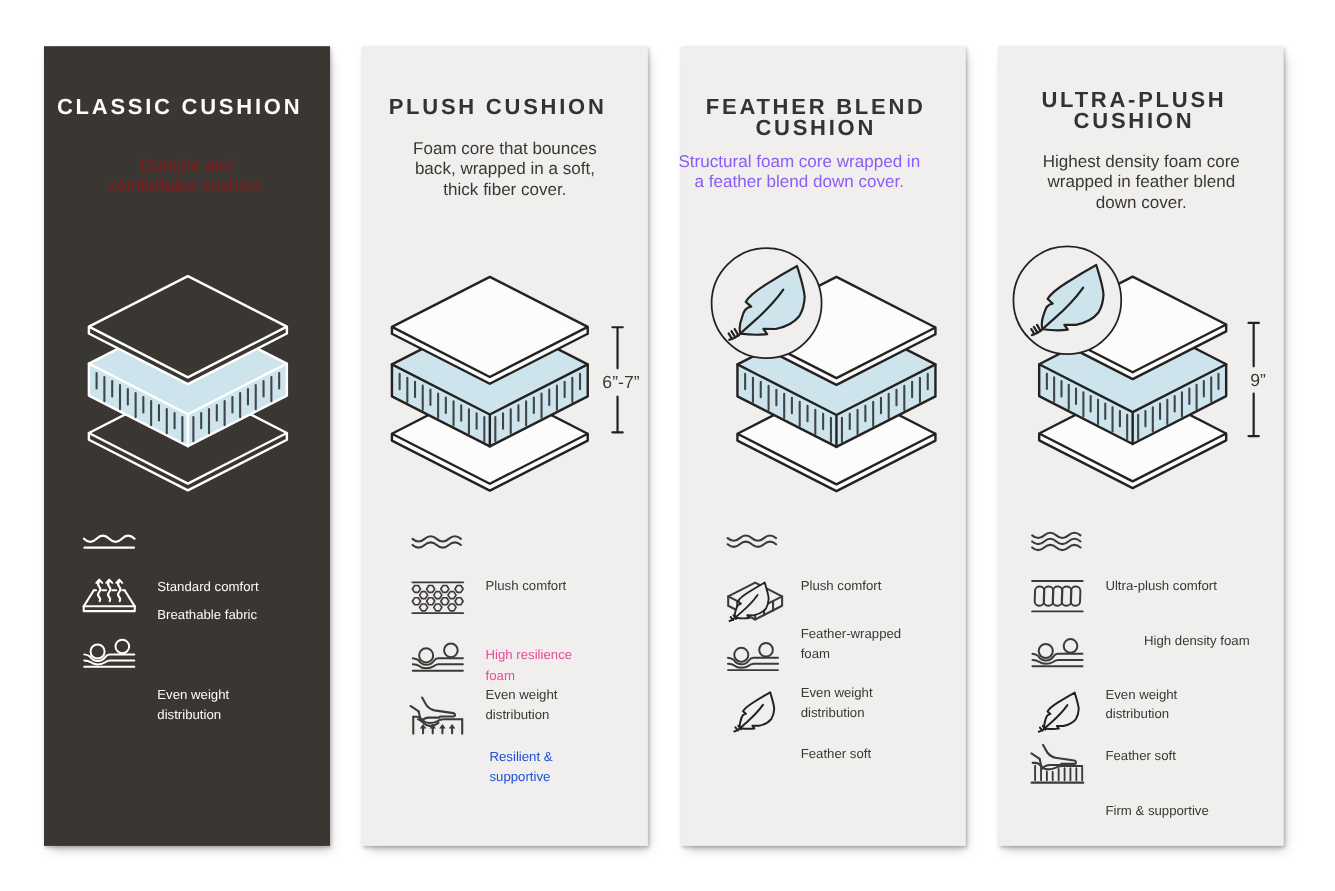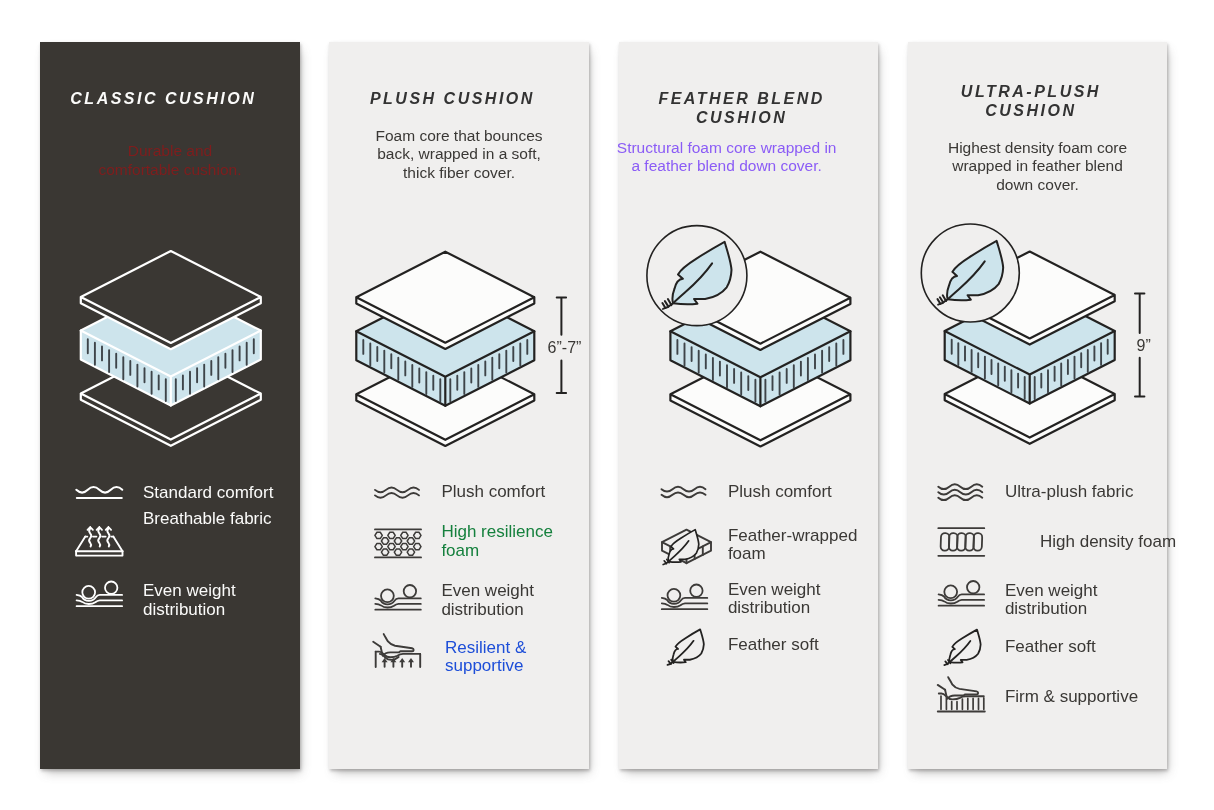--- a/index.html
+++ b/index.html
@@ -1,19 +1,19 @@
 <!DOCTYPE html>
 <html><head><meta charset="utf-8"><title>Cushions</title><style>
 html,body{margin:0;padding:0;background:#fff;}
 body{width:1214px;height:810px;position:relative;overflow:hidden;font-family:"Liberation Sans",sans-serif;}
 .card{position:absolute;top:42px;width:259.3px;height:727px;background:#f0efee;box-shadow:1px 2px 3px rgba(95,93,91,0.38),3px 6px 10px -3px rgba(95,93,91,0.42);}
 .card.dark{background:#3a3733;}
-.t{position:absolute;width:246px;text-align:center;font-weight:bold;font-size:16px;line-height:19.2px;letter-spacing:2.5px;font-style:italic;}
+.t{position:absolute;width:246px;text-align:center;font-weight:bold;font-size:20px;line-height:19.2px;letter-spacing:2.5px;}
 .b{position:absolute;width:259.3px;text-align:center;font-size:15.5px;line-height:18.6px;}
-.lab{position:absolute;font-size:17px;line-height:18.6px;}
+.lab{position:absolute;font-size:12px;line-height:18.6px;margin-top:40px;}
 svg.ov{position:absolute;left:0;top:0;}
 </style></head><body>
 <div class="card dark" style="left:40.3px"></div>
 <div class="card" style="left:329.4px"></div>
 <div class="card" style="left:618.6px"></div>
 <div class="card" style="left:907.9px"></div>
 <svg class="ov" width="1214" height="810" viewBox="0 0 1214 810">
 <g>
       <g stroke="#ffffff" stroke-width="2.2" stroke-linejoin="round" stroke-linecap="round">
         <path d="M170.8 347.6 L260.8 393.6 L170.8 439.6 L80.8 393.6 Z M80.8 393.6 L170.8 439.6 L260.8 393.6 L260.8 399.8 L170.8 445.8 L80.8 399.8 Z" fill="#3a3733"></path>
@@ -199,23 +199,23 @@
 <div class="t" style="left:329.4px;top:88.6px;color:#333">PLUSH CUSHION</div>
 <div class="b" style="left:329.4px;top:126.7px;color:#3a3835">Foam core that bounces<br>back, wrapped in a soft,<br>thick fiber cover.</div>
 <div class="t" style="left:618.6px;top:88.6px;color:#333">FEATHER BLEND<br>CUSHION</div>
 <div class="b" style="left:597px;top:138.5px;color:#8b5cf6">Structural foam core wrapped in<br>a feather blend down cover.</div>
 <div class="t" style="left:907.9px;top:82px;color:#333">ULTRA-PLUSH<br>CUSHION</div>
 <div class="b" style="left:907.9px;top:138.5px;color:#3a3835">Highest density foam core<br>wrapped in feather blend<br>down cover.</div>
 <div class="lab" style="left:143px;top:483.5px;color:#fbfbfa">Standard comfort</div>
 <div class="lab" style="left:143px;top:510px;color:#fbfbfa">Breathable fabric</div>
 <div class="lab" style="left:143px;top:582.2px;color:#fbfbfa">Even weight<br>distribution</div>
 <div class="lab" style="left:441.4px;top:482.7px;color:#3a3835">Plush comfort</div>
-<div class="lab" style="left:441.4px;top:523px;color:#15803d">High resilience<br>foam</div>
+<div class="lab" style="left:441.4px;top:546px;color:#ec4899">High resilience<br>foam</div>
 <div class="lab" style="left:441.4px;top:582.2px;color:#3a3835">Even weight<br>distribution</div>
 <div class="lab" style="left:445px;top:638.9px;color:#1d4ed8">Resilient &amp;<br>supportive</div>
 <div class="lab" style="left:727.9px;top:482.6px;color:#3a3835">Plush comfort</div>
 <div class="lab" style="left:727.9px;top:526.6px;color:#3a3835">Feather-wrapped<br>foam</div>
 <div class="lab" style="left:727.9px;top:580.5px;color:#3a3835">Even weight<br>distribution</div>
 <div class="lab" style="left:727.9px;top:636.4px;color:#3a3835">Feather soft</div>
-<div class="lab" style="left:1004.9px;top:483px;color:#3a3835">Ultra-plush fabric</div>
+<div class="lab" style="left:1004.9px;top:483px;color:#3a3835">Ultra-plush comfort</div>
 <div class="lab" style="left:1040px;top:532.7px;color:#3a3835">High density foam</div>
 <div class="lab" style="left:1004.9px;top:581.5px;color:#3a3835">Even weight<br>distribution</div>
 <div class="lab" style="left:1004.9px;top:637.5px;color:#3a3835">Feather soft</div>
 <div class="lab" style="left:1004.9px;top:687.6px;color:#3a3835">Firm &amp; supportive</div>
 </body></html>

